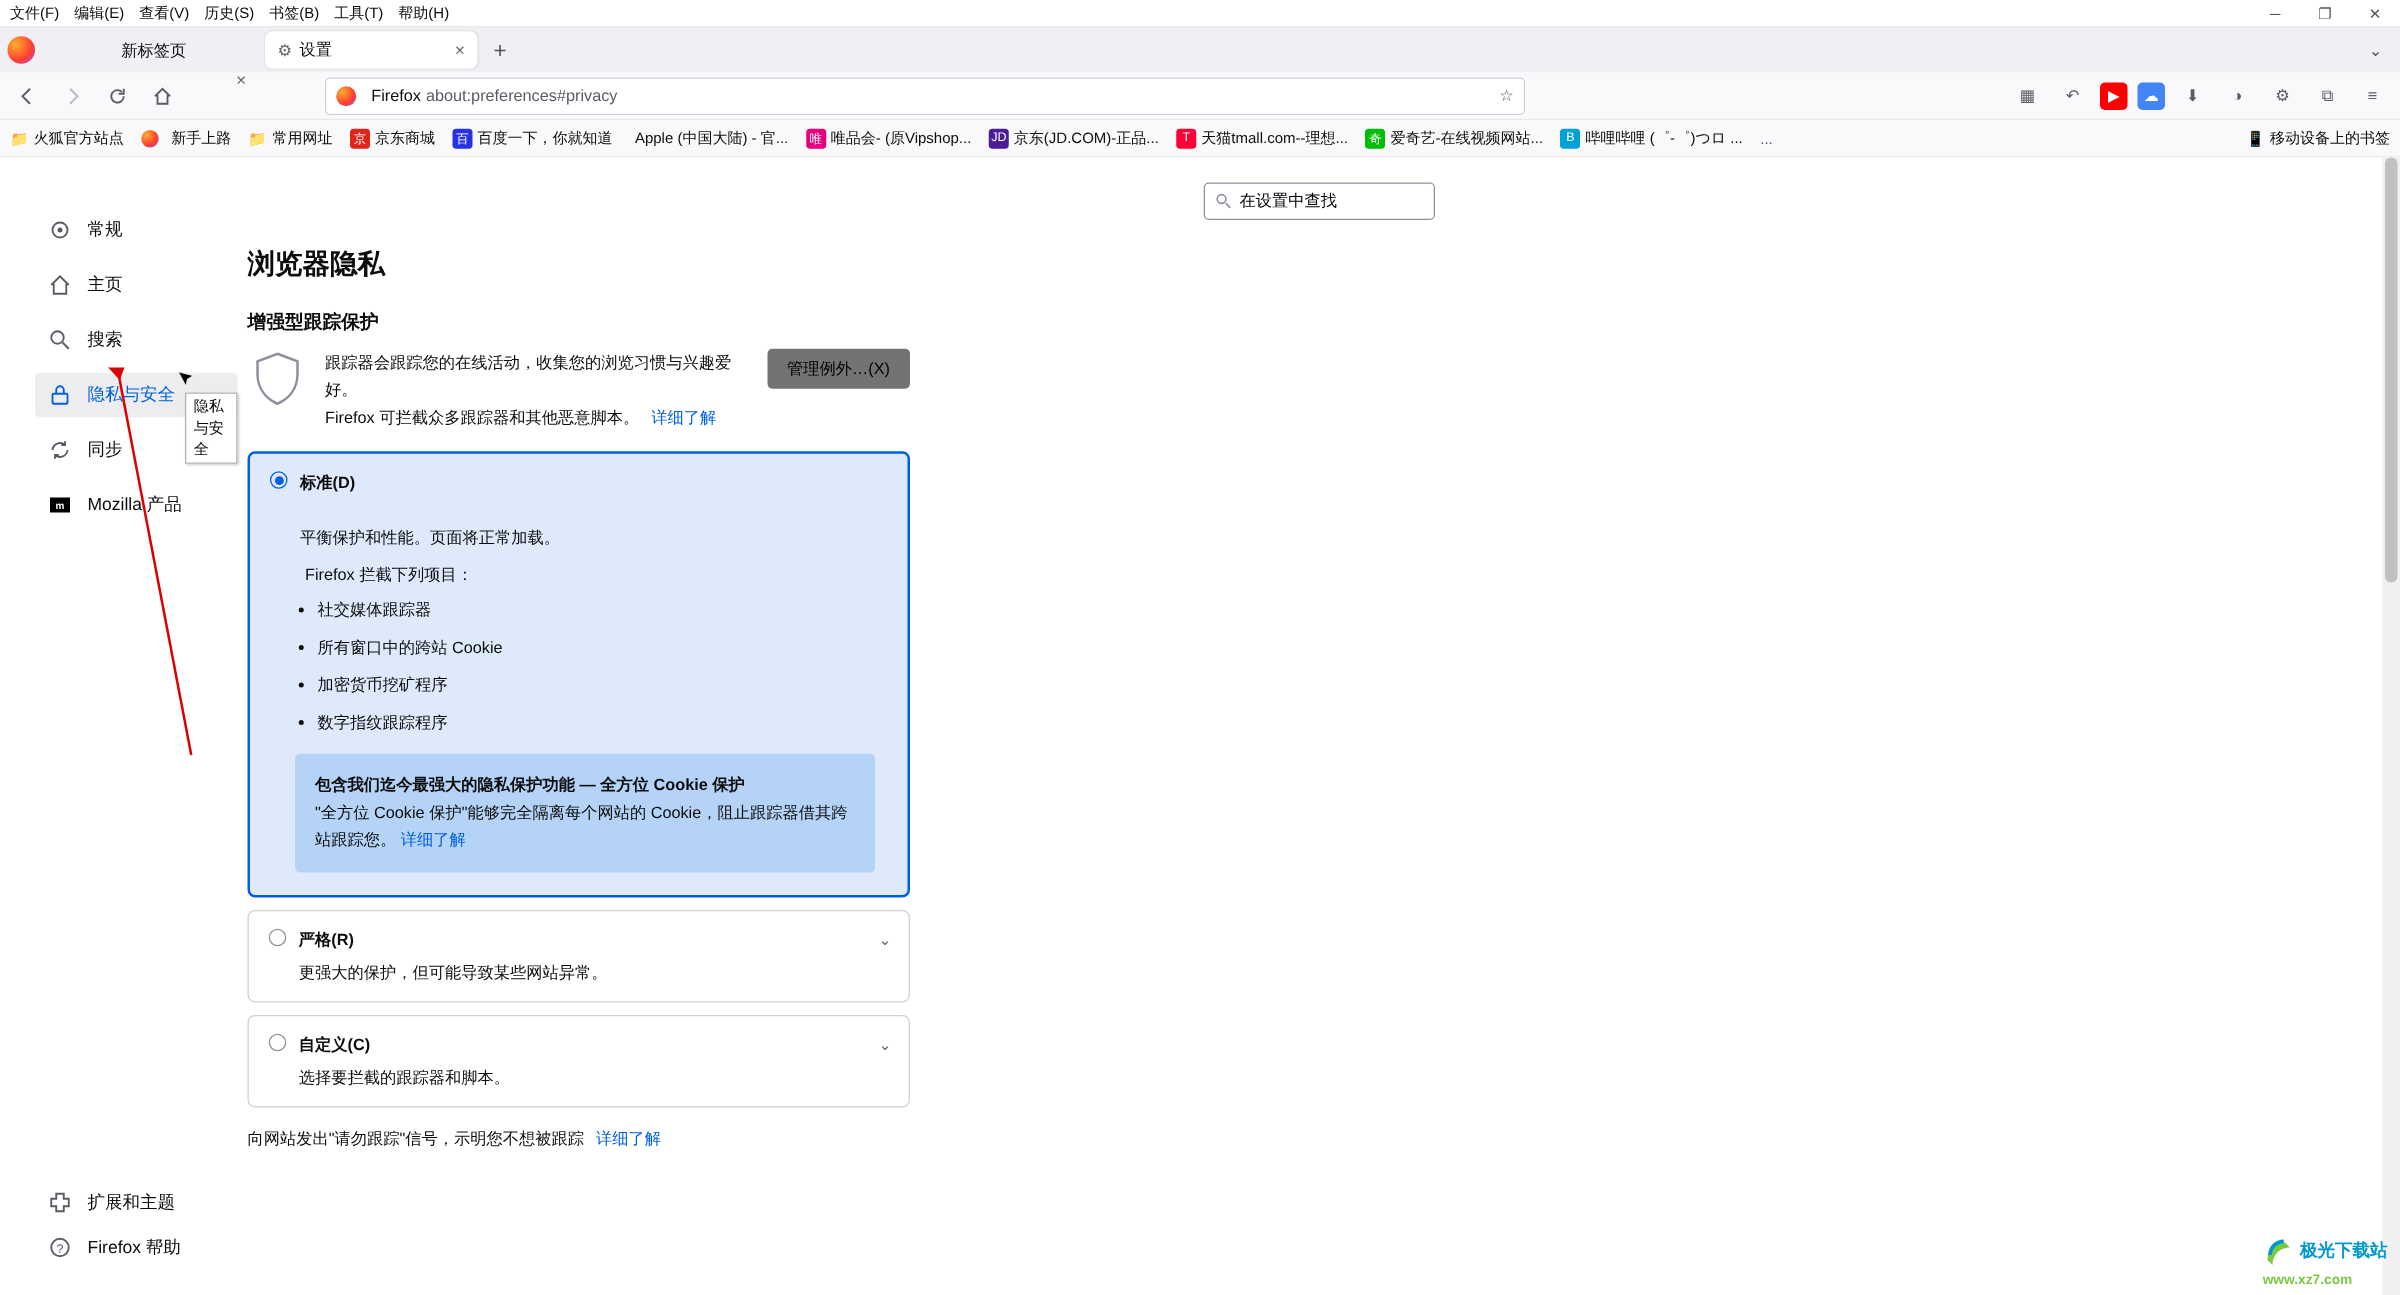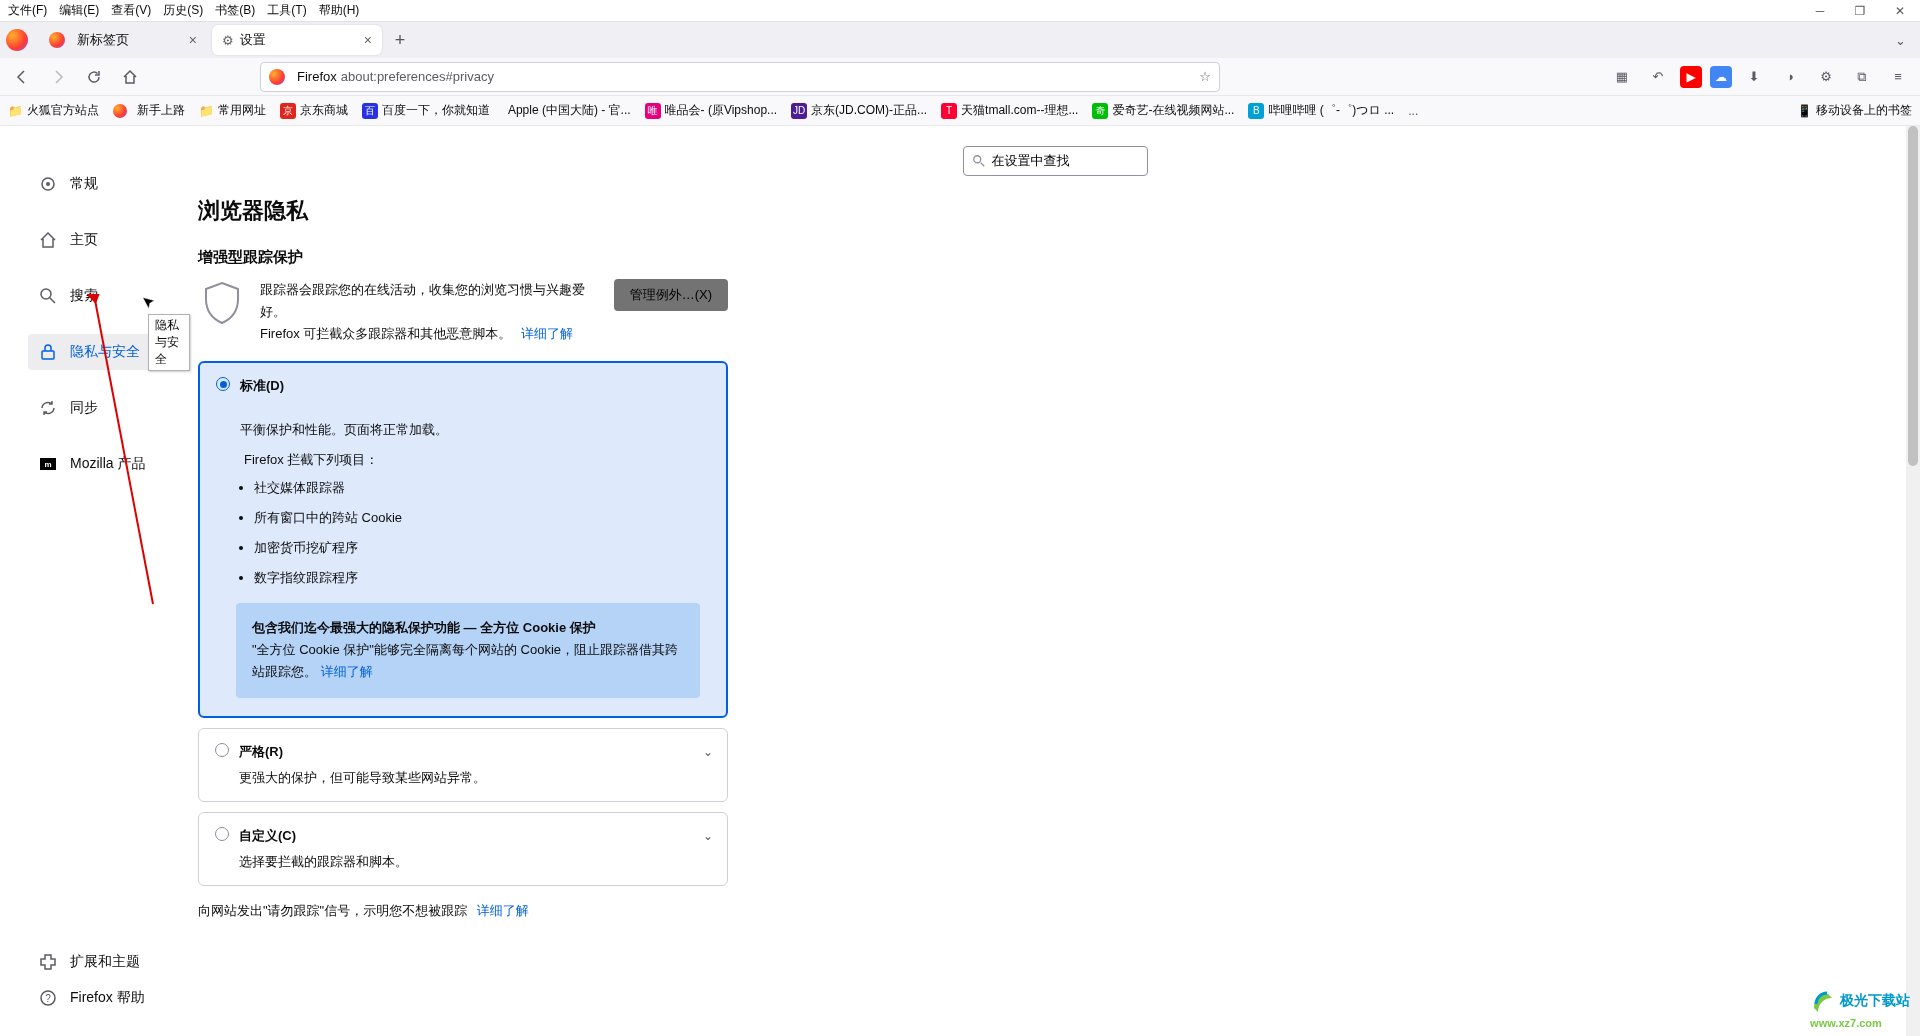--- a/index.html
+++ b/index.html
@@ -10,21 +10,21 @@
 .menu-bar span { cursor: default; }
 
 
 .win-controls { position: absolute; right: 0; top: 0; display: flex; height: 22px; align-items: center; }
 .win-btn { width: 40px; height: 22px; display: flex; align-items: center; justify-content: center; font-size: 12px; color: #555; }
 
 
 .tab-strip { background: #f0f0f4; height: 36px; display: flex; align-items: center; padding: 0 6px; gap: 4px; }
 .ff-logo { width: 22px; height: 22px; background: radial-gradient(circle at 30% 30%, #ffb02e, #ff3b30 60%, #9059ff); border-radius: 50%; margin-right: 6px;}
 .tab { background: #fff; border-radius: 6px; height: 30px; min-width: 170px; display: flex; align-items: center; padding: 0 10px; gap: 6px; position: relative; box-shadow: 0 0 2px rgba(0,0,0,0.15);}
-.tab.inactive { background: transparent; box-shadow: none; border: 1px solid transparent;}
+.tab.inactive { background: transparent; box-shadow: none; border: 1px solid transparent; flex-direction: column;}
 .tab-close { margin-left: auto; color: #666; font-size: 14px;}
 .tab-add { width: 28px; height: 28px; display: flex; align-items: center; justify-content: center; color: #555; font-size: 18px; border-radius: 4px;}
 
 
 .nav-bar { background: #f9f9fb; height: 38px; display: flex; align-items: center; padding: 0 8px; gap: 8px; border-bottom: 1px solid #e8e8e8;}
 .nav-btn { width: 28px; height: 28px; display: flex; align-items: center; justify-content: center; color: #5b5b66; border-radius: 4px;}
 .url-bar { flex: 0 0 960px; height: 30px; background: #fff; border: 1px solid #cfcfd8; border-radius: 4px; display: flex; align-items: center; padding: 0 8px; gap: 6px;}
 .url-text { display: flex; align-items: center; gap: 4px; flex: 1;}
 .url-text .prefix { color: #0c0c0d;}
 .url-text .path { color: #5b5b66;}
@@ -32,21 +32,21 @@
 .nav-right { margin-left: auto; display: flex; gap: 8px; align-items: center;}
 .ext-icon { width: 22px; height: 22px; border-radius: 4px; display:flex; align-items:center; justify-content:center; font-size:12px; color:#fff;}
 
 
 .bookmark-bar { background: #f9f9fb; height: 30px; display: flex; align-items: center; padding: 0 8px; gap: 14px; font-size: 12px; border-bottom: 1px solid #e8e8e8;}
 .bookmark-item { display: flex; align-items: center; gap: 4px; color: #0c0c0d;}
 .bm-icon { width: 16px; height: 16px; border-radius: 3px; display:flex; align-items:center; justify-content:center; font-size:10px; color:#fff;}
 
 
 .content { display: flex; height: calc(100vh - 126px); background: #fff;}
-.sidebar { width: 190px; padding: 40px 0 10px 28px; display: flex; flex-direction: column; gap: 20px; position: relative;}
+.sidebar { width: 190px; padding: 40px 0 10px 28px; display: flex; flex-direction: column; gap: 8px; position: relative;}
 .side-item { display: flex; align-items: center; gap: 12px; height: 36px; padding: 0 10px; border-radius: 4px; font-size: 14px; color: #0c0c0d;}
 .side-item.active { background: #ededf0; color: #0060df;}
 .side-item.active .side-icon { color: #0060df;}
 .side-icon { width: 20px; color: #5b5b66;}
 .side-bottom { margin-top: auto; padding-bottom: 10px;}
 
 .main { flex: 1; padding: 20px 0 0 0; overflow-y: auto; position: relative;}
 .search-box { width: 185px; height: 30px; border: 1px solid #8f8f9d; border-radius: 4px; margin: 0 auto 20px; display: flex; align-items: center; padding: 0 8px; gap: 6px; color: #5b5b66;}
 .main-inner { width: 530px; margin-left: 8px;}
 h1 { font-size: 22px; font-weight: 600; margin-bottom: 22px;}

